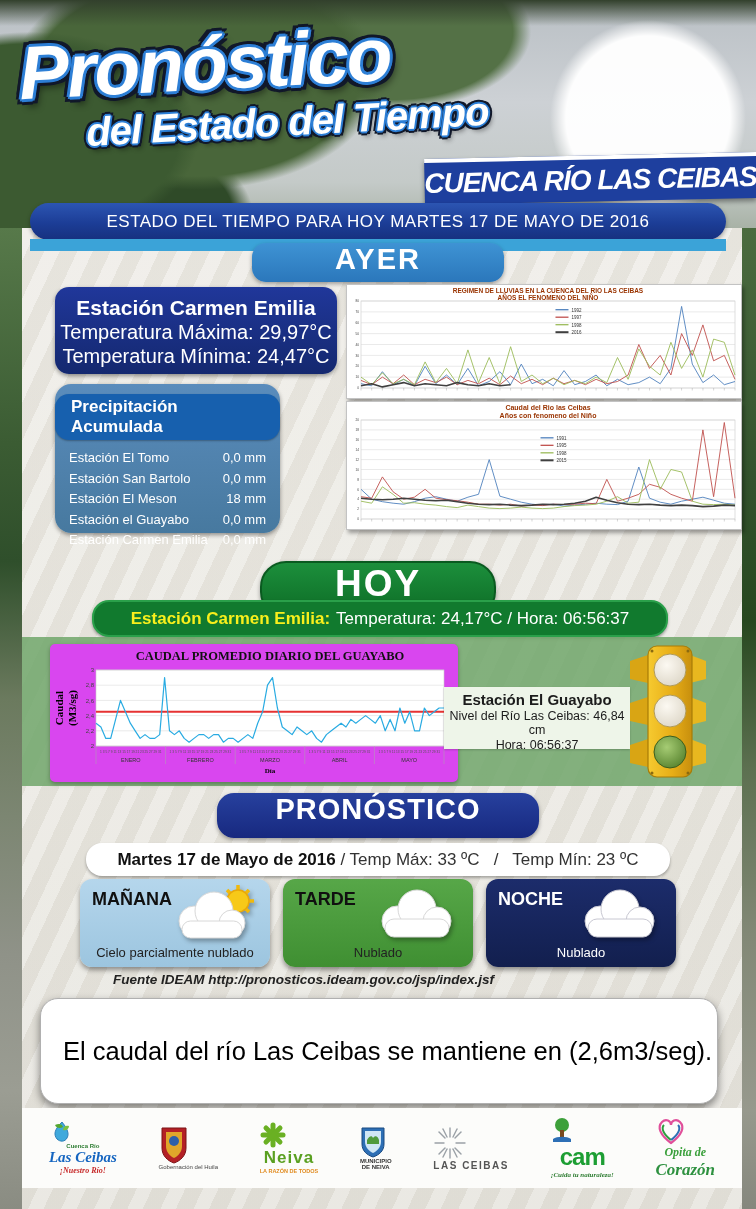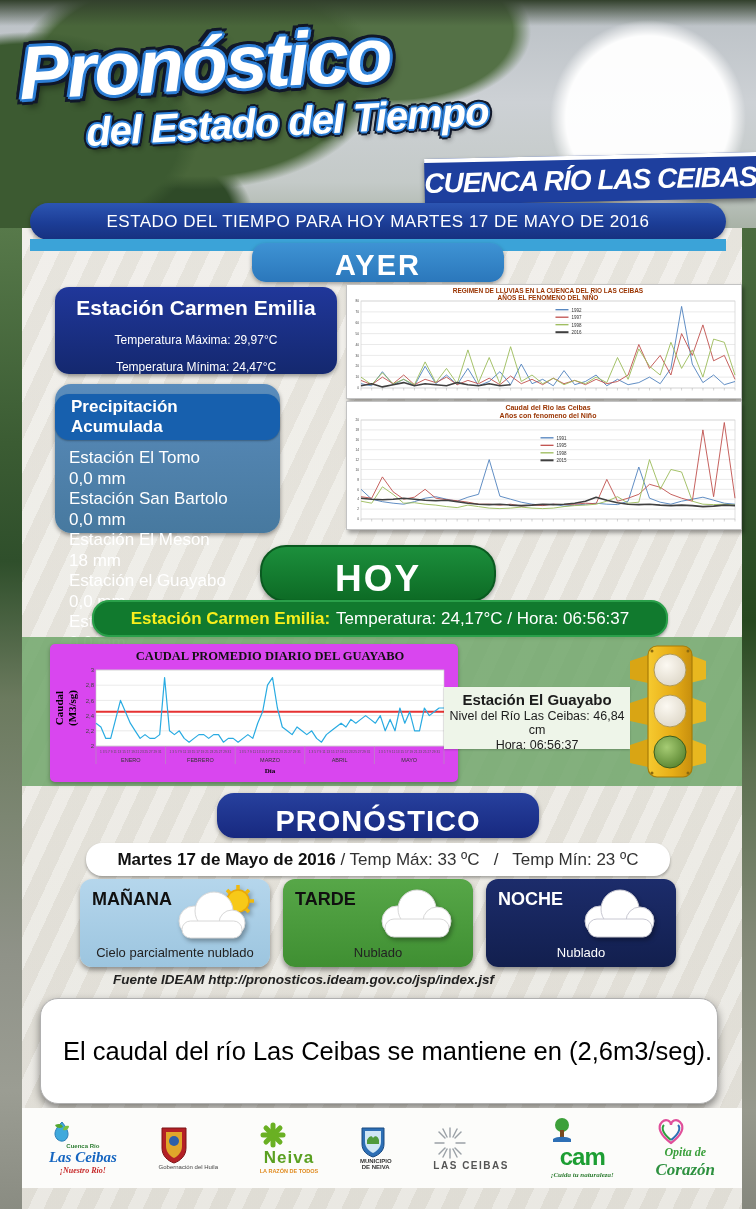--- a/index.html
+++ b/index.html
@@ -36,39 +36,39 @@
   .cuenca-banner{position:absolute;left:424px;top:152px;width:332px;height:42px;background:#1e3f9e;
     border-top:4px solid #fff;box-shadow:0 3px 5px rgba(0,0,0,.4);transform:rotate(-1.2deg);transform-origin:100% 0;
     display:flex;align-items:center;justify-content:center;}
   .cuenca-banner span{font:italic 900 28px "Liberation Sans",sans-serif;color:#fff;letter-spacing:-1px;white-space:nowrap;}
   .estado-banner{position:absolute;left:30px;top:203px;width:696px;height:37px;border-radius:19px;
     background:linear-gradient(180deg,#2c55b2 0,#1c3d96 55%,#16307f 100%);box-shadow:0 2px 4px rgba(0,0,0,.35);
     display:flex;align-items:center;justify-content:center;}
   .estado-banner span{color:#fff;font-size:17px;letter-spacing:.5px;}
   .blue-strip{position:absolute;left:30px;top:239px;width:696px;height:12px;background:#3ba3d8;}
 
-  .section-tab{position:absolute;left:50%;transform:translateX(-50%);display:flex;align-items:flex-end;justify-content:center;
+  .section-tab{position:absolute;left:50%;transform:translateX(-50%);display:flex;align-items:flex-start;justify-content:center;
     box-shadow:0 2px 4px rgba(0,0,0,.35);color:#fff;font-weight:bold;}
   .ayer-tab{top:243px;width:252px;height:39px;border-radius:14px;background:linear-gradient(180deg,#3e93d4 0,#2b77bb 100%);
     font-size:29px;letter-spacing:2px;}
-  .hoy-box{top:545px;width:232px;height:53px;border-radius:26px;background:linear-gradient(180deg,#1c8f3c 0,#0d6b25 100%);
+  .hoy-box{top:561px;width:232px;height:53px;border-radius:26px;background:linear-gradient(180deg,#1c8f3c 0,#0d6b25 100%);
     border:2px solid #0a5a20;font-size:37px;letter-spacing:2px;}
   .pron-box{top:793px;width:322px;height:45px;border-radius:17px;background:linear-gradient(180deg,#27409e 0,#17297f 100%);
     font-size:29px;letter-spacing:1px;}
 
   
   .carmen-box{position:absolute;left:55px;top:287px;width:282px;height:87px;border-radius:14px;
     background:linear-gradient(180deg,#20379a 0,#14286f 100%);box-shadow:0 2px 4px rgba(0,0,0,.4);color:#fff;text-align:center;}
   .cb-title{font-size:21px;font-weight:bold;margin-top:9px;}
-  .cb-line{font-size:12px;margin-top:13px;}
+  .cb-line{font-size:20px;margin-top:1px;}
   .precip-box{position:absolute;left:55px;top:384px;width:225px;height:149px;border-radius:16px;
     background:linear-gradient(180deg,#5a8cbc 0,#47799f 100%);box-shadow:0 2px 4px rgba(0,0,0,.4);color:#fff;}
   .precip-pill{width:fit-content;margin:10px auto 8px;background:#1760ae;border-radius:14px;padding:3px 16px;
     font-size:17px;font-weight:bold;box-shadow:0 1px 2px rgba(0,0,0,.3);}
-  .prow{display:flex;justify-content:space-between;padding:0 14px;font-size:17px;line-height:20.5px;flex-direction:column;}
+  .prow{display:flex;justify-content:space-between;padding:0 14px;font-size:13px;line-height:20.5px;}
 
   
   .chartbox{position:absolute;background:#fff;border:1px solid #c3c3c3;box-shadow:2px 3px 4px rgba(0,0,0,.35);}
   .chart1{left:346px;top:284px;width:394px;height:113px;}
   .chart2{left:346px;top:401px;width:394px;height:127px;}
   svg{font-family:"Liberation Sans",sans-serif;display:block;}
 
   
   .hoy-pill{position:absolute;left:92px;top:600px;width:572px;height:33px;border-radius:17px;
     background:#117a2e;border:2px solid #2aa04a;box-shadow:0 2px 3px rgba(0,0,0,.35);

